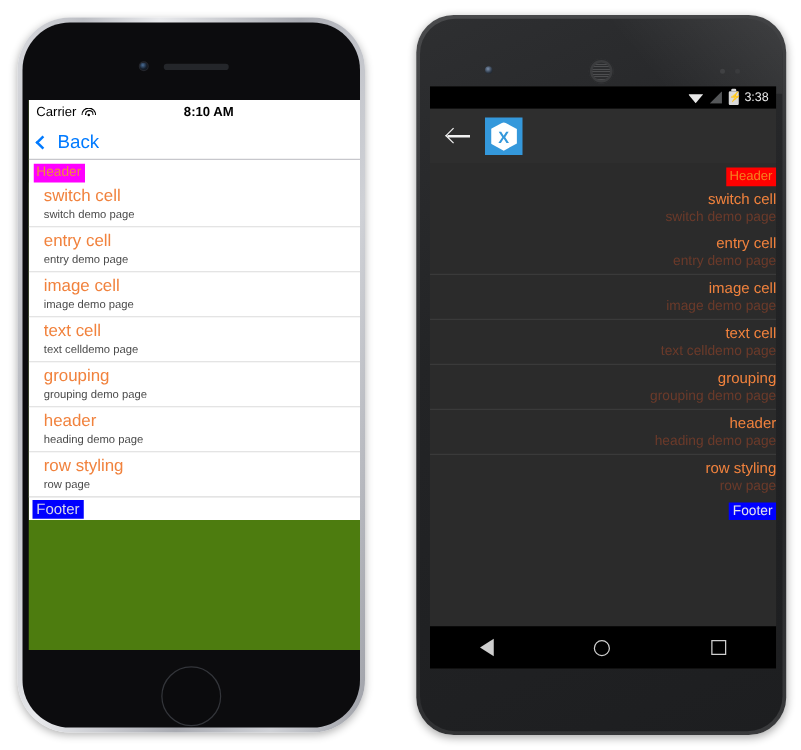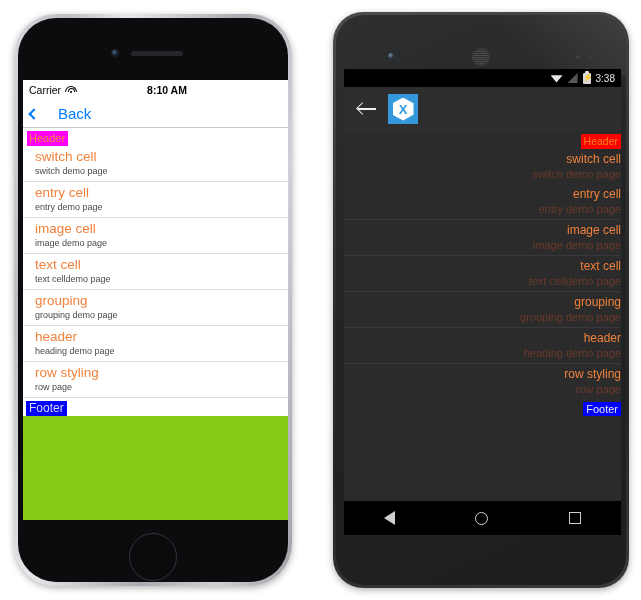--- a/index.html
+++ b/index.html
@@ -34,21 +34,21 @@
     border: 1px solid #24262c;
   }
   .ip-speaker {
     position: absolute; left: 113px; top: 33px;
     width: 52px; height: 5px; border-radius: 3px;
     background: #24262a;
   }
   .ip-screen {
     position: absolute; left: 5px; top: 62px;
     width: 304px; height: 440px;
-    background: #84cc16;
+    background: #4d7c0f;
     overflow: hidden;
   }
   .ip-home {
     position: absolute; left: 50%; top: 515px; margin-left: -24px;
     width: 48px; height: 48px; border-radius: 50%;
     border: 1.4px solid #33353a;
     background: #0b0b0d;
   }
 
   
@@ -76,21 +76,21 @@
     padding: 1px; background: #fff;
   }
   .ios-batt .fill { width: 100%; height: 100%; background: #000; }
   .ios-batt .nub { width: 1.5px; height: 4px; background: #000; margin-left: 1px; border-radius: 0 1px 1px 0; }
 
   
   .ios-nav {
     height: 28px; background: #fff; display: flex; align-items: center;
     padding-left: 7px; border-bottom: 1px solid #c7c7cc;
   }
-  .ios-back { display: flex; align-items: center; gap: 19px; cursor: pointer; }
+  .ios-back { display: flex; align-items: center; gap: 7px; cursor: pointer; }
   .chev-left {
     width: 8px; height: 8px; border-left: 2.4px solid #007aff;
     border-bottom: 2.4px solid #007aff; transform: rotate(45deg);
     margin-right: 1px;
   }
   .ios-back-label { color: #007aff; font-size: 15px; }
 
   
   .ios-list { background: #fff; }
   .sec-header {

